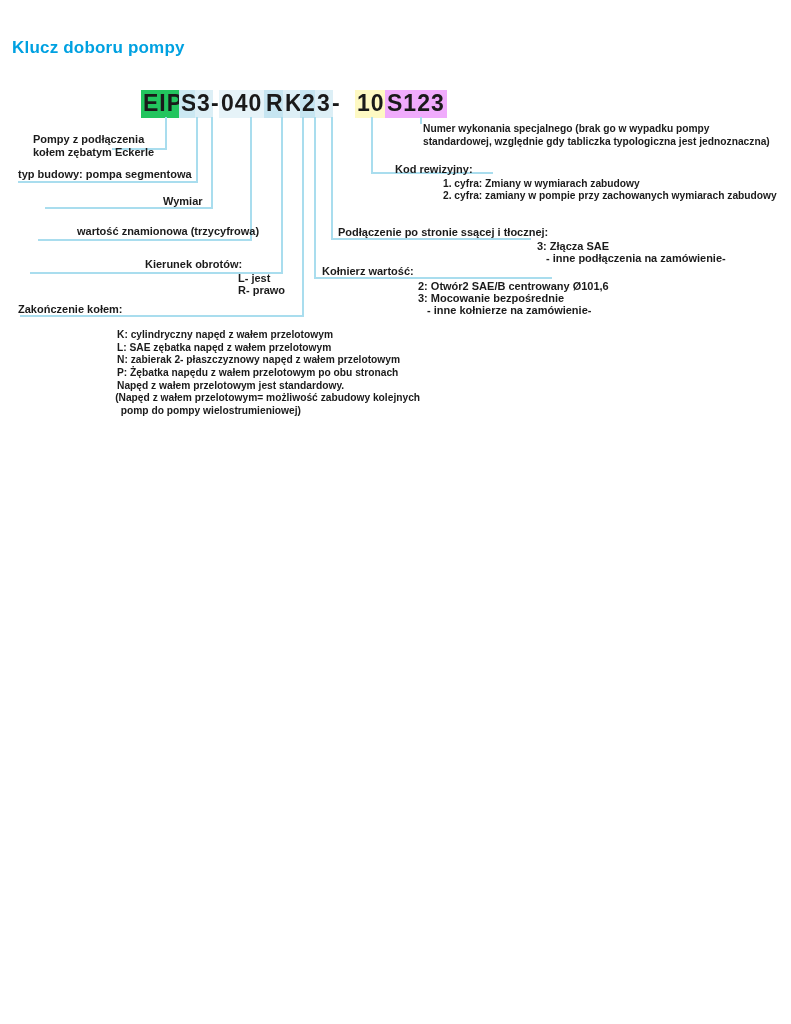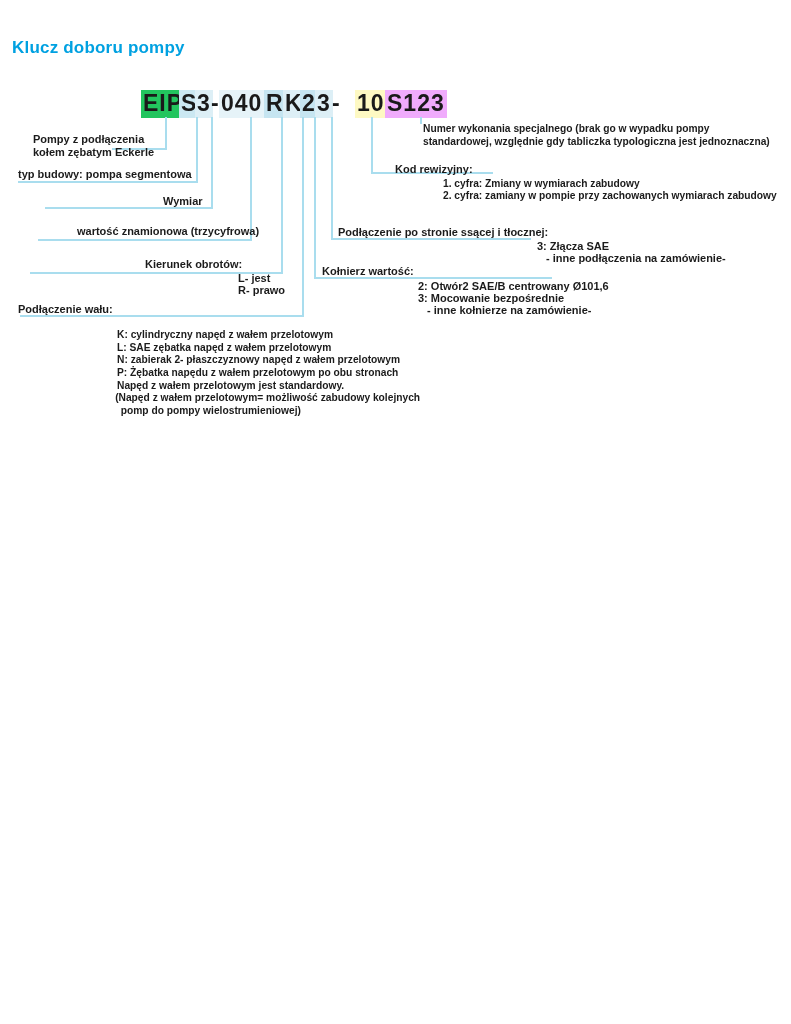--- a/index.html
+++ b/index.html
@@ -74,21 +74,21 @@
   <div class="hl" style="left:371px;top:172px;width:122px"></div>
 
   <div class="lbl" style="left:33px;top:133px">Pompy z podłączenia</div>
   <div class="lbl" style="left:33px;top:146px">kołem zębatym Eckerle</div>
   <div class="lbl" style="left:18px;top:168px">typ budowy: pompa segmentowa</div>
   <div class="lbl" style="left:163px;top:195px">Wymiar</div>
   <div class="lbl" style="left:77px;top:225px">wartość znamionowa (trzycyfrowa)</div>
   <div class="lbl" style="left:145px;top:258px">Kierunek obrotów:</div>
   <div class="lbl" style="left:238px;top:272px">L- jest</div>
   <div class="lbl" style="left:238px;top:284px">R- prawo</div>
-  <div class="lbl" style="left:18px;top:303px">Podłączenie wału:</div>
+  <div class="lbl" style="left:18px;top:303px">Zakończenie kołem:</div>
 
   <div class="lbl opts cond" style="left:117px;top:328px">
     <div>K: cylindryczny napęd z wałem przelotowym</div>
     <div>L: SAE zębatka napęd z wałem przelotowym</div>
     <div>N: zabierak 2- płaszczyznowy napęd z wałem przelotowym</div>
     <div>P: Żębatka napędu z wałem przelotowym po obu stronach</div>
     <div>Napęd z wałem przelotowym jest standardowy.</div>
     <div style="margin-left:-2px">(Napęd z wałem przelotowym= możliwość zabudowy kolejnych</div>
     <div style="margin-left:4px">pomp do pompy wielostrumieniowej)</div>
   </div>

